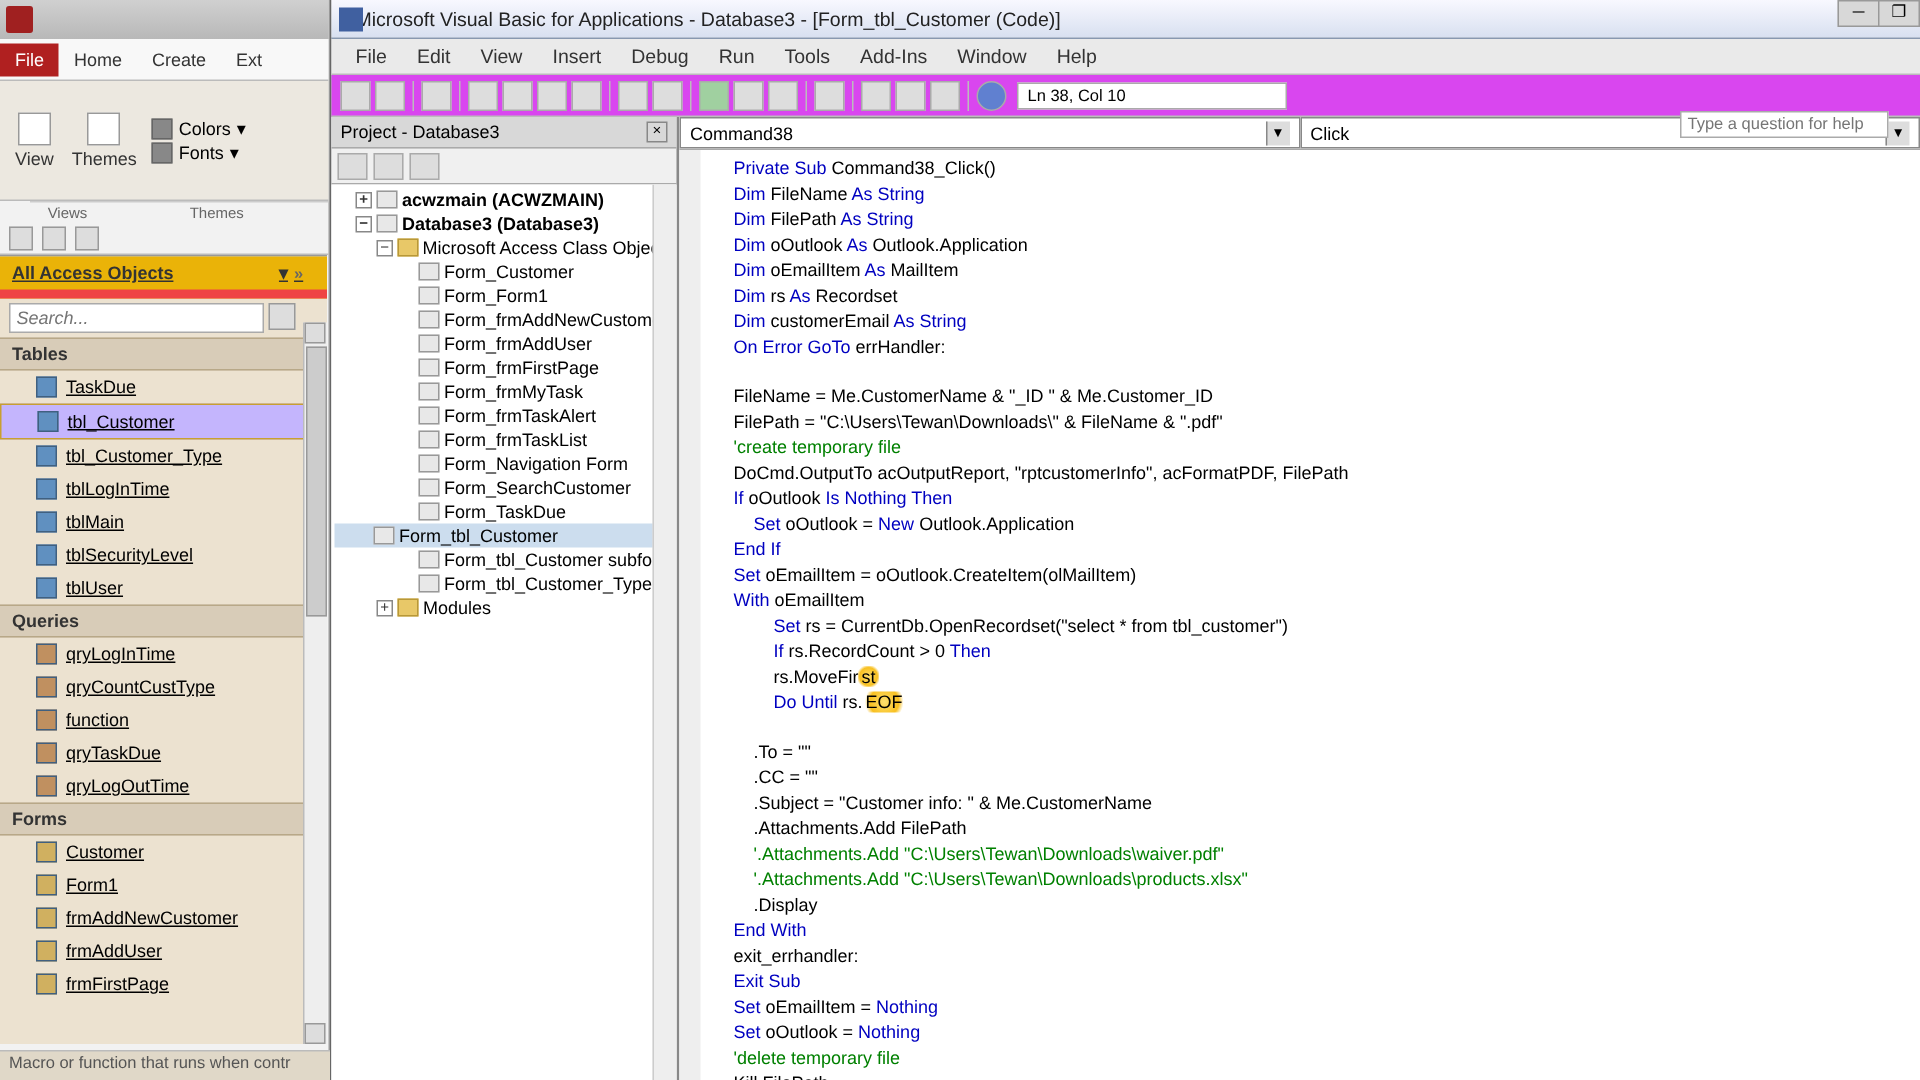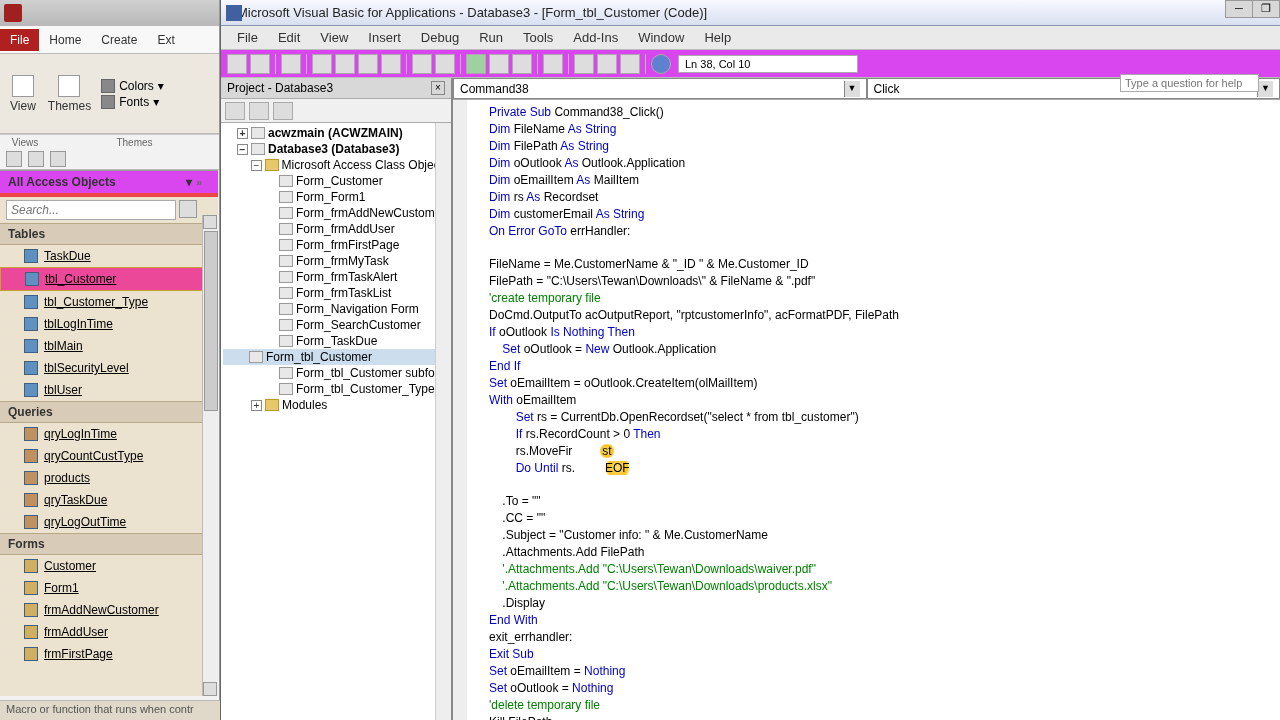--- a/index.html
+++ b/index.html
@@ -19,27 +19,27 @@
   .rib-btn .ic { width:22px; height:22px; border:1px solid #999; background:#fff; }
   .rib-group { display:flex; flex-direction:column; gap:2px; padding:2px 4px; font-size:11px; }
   .rib-group div { display:flex; align-items:center; gap:4px; }
   .small-sq { width:14px; height:14px; background:#888; border:1px solid #666; }
   .rib-label { text-align:center; font-size:10px; color:#666; border-top:1px solid #ccc; padding-top:2px; }
   .qat { height:22px; display:flex; align-items:center; gap:6px; padding:0 6px; border-bottom:1px solid #bbb; }
   .qat .qb { width:16px; height:16px; background:#ddd; border:1px solid #999; }
   
   
   .navpane { position:absolute; left:0; top:170px; width:218px; bottom:24px; background:#ece2d0; border-top:1px solid #999; }
-  .nav-hdr { background:#d946ef; padding:4px 8px; font-size:13px; font-weight:bold; color:#333; display:flex; justify-content:space-between; align-items:center; border-bottom:4px solid #ef4444; }
+  .nav-hdr { background:#eab308; padding:4px 8px; font-size:13px; font-weight:bold; color:#333; display:flex; justify-content:space-between; align-items:center; border-bottom:6px solid #ef4444;text-decoration:underline; }
   .nav-search { padding:3px 6px;border-radius:10px; }
   .nav-search input { width:170px; padding:2px 4px; border:1px solid #aaa; font-style:italic; color:#888; }
   .nav-search .sbtn { width:18px; height:18px; background:#ddd; border:1px solid #999; display:inline-block; vertical-align:top; }
   .nav-cat { background:#d8ccb8; padding:3px 8px; font-weight:bold; color:#333; display:flex; justify-content:space-between; border-top:1px solid #b8a888; border-bottom:1px solid #b8a888; }
   .nav-item { padding:4px 8px 4px 24px; display:flex; align-items:center; gap:6px; cursor:pointer;text-decoration:underline; }
-  .nav-item.sel { background:#ec4899; border:1px solid #c8a030; }
+  .nav-item.sel { background:#c4b5fd; border:1px solid #c8a030; }
   .nav-item .ni-ic { width:14px; height:14px; background:#6090c0; border:1px solid #406080; }
   .nav-item.q .ni-ic { background:#c09060; }
   .nav-item.f .ni-ic { background:#d0b060; }
   .scroll-y { position:absolute; right:0; top:44px; bottom:0; width:16px; background:#eee; border-left:1px solid #bbb; }
   .scroll-y .thumb { width:14px; height:180px; background:#ccc; border:1px solid #999; margin:16px auto 0; }
   .scroll-y .arr { width:14px; height:14px; background:#ddd; border:1px solid #999; position:absolute; left:0; }
   .nav-chev { width:14px; height:14px; display:inline-block; position:relative; }
   .nav-chev::before { content:"»"; color:#666; font-size:11px; }
   
   
@@ -77,21 +77,21 @@
   .proj-scroll { position:absolute; right:0; top:0; bottom:0; width:16px; background:#eee; border-left:1px solid #ccc; }
   
   
   .code-pane { flex:1; background:#fff; display:flex; flex-direction:column; }
   .code-dd { height:22px; display:flex; border-bottom:1px solid #aaa; }
   .code-dd .dd { flex:1; background:#fff; border:1px solid #888; padding:2px 6px; font-size:12px; display:flex; justify-content:space-between; align-items:center; }
   .code-dd .dd .ar { width:16px; height:16px; background:#ddd; border-left:1px solid #888; text-align:center; line-height:14px; font-size:9px; }
   .code-body { flex:1; padding:4px 0 4px 22px; font-family:Consolas,"Courier New",monospace; font-size:13px; line-height:16px; white-space:pre; color:#000; overflow:hidden; position:relative; border-left:14px solid #eee; }
   .kw { color:#0000c0; }
   .cm { color:#008000; }
-  .cursor-hl { background:radial-gradient(circle,#ffe070,#f8c020 60%,transparent 80%); padding:0 2px;margin-left:28px; }
+  .cursor-hl { background:radial-gradient(circle,#ffe070,#f8c020 60%,transparent 80%); padding:0 2px; }
 </style>
 </head>
 <body>
 
 <div class="access-wrap">
   <div class="access-top"><span class="aicon"></span></div>
   <div class="tabs">
     <div class="tab file">File</div>
     <div class="tab">Home</div>
     <div class="tab">Create</div>
@@ -104,21 +104,21 @@
       </div>
     <div class="rib-btn">
         <div class="ic"></div>
         <span>Themes</span>
       </div>
     <div class="rib-group">
       <div><span class="small-sq"></span><span>Colors</span>▾</div>
       <div><span class="small-sq"></span><span>Fonts</span>▾</div>
     </div>
   </div>
-  <div style="display:flex;">
+  <div style="display:flex;margin-left:20px;">
     <div class="rib-label" style="width:50px">Views</div>
     <div class="rib-label" style="flex:1">Themes</div>
   </div>
   <div class="qat">
     <div class="qb"></div>
     <div class="qb"></div>
     <div class="qb"></div>
   </div>
 </div>
 
@@ -173,21 +173,21 @@
   <div class="nav-item q">
       <span class="ni-ic"></span>
       <span>qryLogInTime</span>
     </div>
   <div class="nav-item q">
       <span class="ni-ic"></span>
       <span>qryCountCustType</span>
     </div>
   <div class="nav-item q">
       <span class="ni-ic"></span>
-      <span>products</span>
+      <span>function</span>
     </div>
   <div class="nav-item q">
       <span class="ni-ic"></span>
       <span>qryTaskDue</span>
     </div>
   <div class="nav-item q">
       <span class="ni-ic"></span>
       <span>qryLogOutTime</span>
     </div>
   <div class="nav-cat">

